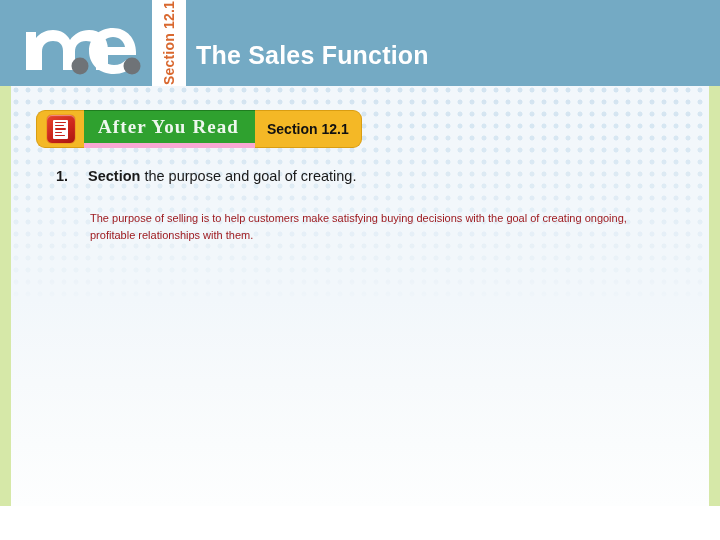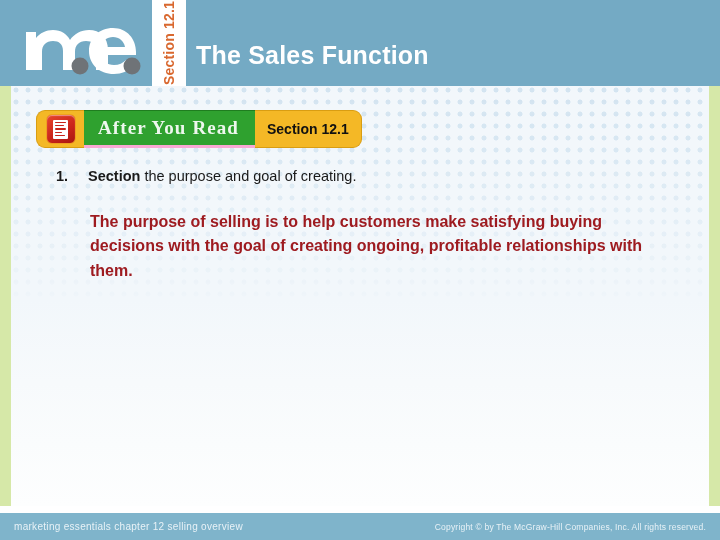--- a/index.html
+++ b/index.html
@@ -172,21 +172,21 @@
   .doc-icon .page i:nth-child(3) { width: 100%; }
   .doc-icon .page i:nth-child(4) { width: 62%; }
   .doc-icon .page i:nth-child(5) { width: 88%; }
 
   .banner-label {
     background: #2fa12f;
     display: flex;
     align-items: center;
     padding: 0 16px 0 14px;
     border-top: 1px solid #1f7d1f;
-    border-bottom: 3px solid #f9a8d4;
+    border-bottom: 5px solid #f9a8d4;
     box-sizing: border-box;
   }
   .banner-label-text {
     font-family: "Liberation Serif", serif;
     font-size: 19px;
     font-weight: bold;
     color: #eef7ee;
     letter-spacing: 1.1px;
     white-space: nowrap;
   }
@@ -223,24 +223,23 @@
     width: 32px;
     flex: none;
   }
   .question-text strong { font-weight: bold; }
 
   .answer {
     position: absolute;
     left: 90px;
     top: 210px;
     width: 575px;
-    font-size: 16px;
+    font-size: 11px;
     color: #9e1b20;
     line-height: 1.52;
-    font-weight: bold;
   }
 
   
   .footer-gap {
     position: absolute;
     left: 0;
     top: 506px;
     width: 720px;
     height: 7px;
     background: #ffffff;
@@ -325,18 +324,14 @@
   </div>
 
   <div class="question">
     <span class="question-num">1.</span>
     <span class="question-text"><strong>Section</strong><span> the purpose and goal of creating.</span></span>
   </div>
 
   <div class="answer">The purpose of selling is to help customers make satisfying buying decisions with the goal of creating ongoing, profitable relationships with them.</div>
 
   <div class="footer-gap"></div>
-  <div class="footer">
-    <span class="footer-left">marketing essentials  chapter 12  selling overview</span>
-    <span class="footer-right">Copyright © by The McGraw-Hill Companies, Inc. All rights reserved.</span>
-  </div>
 
 </div>
 
 </body></html>

